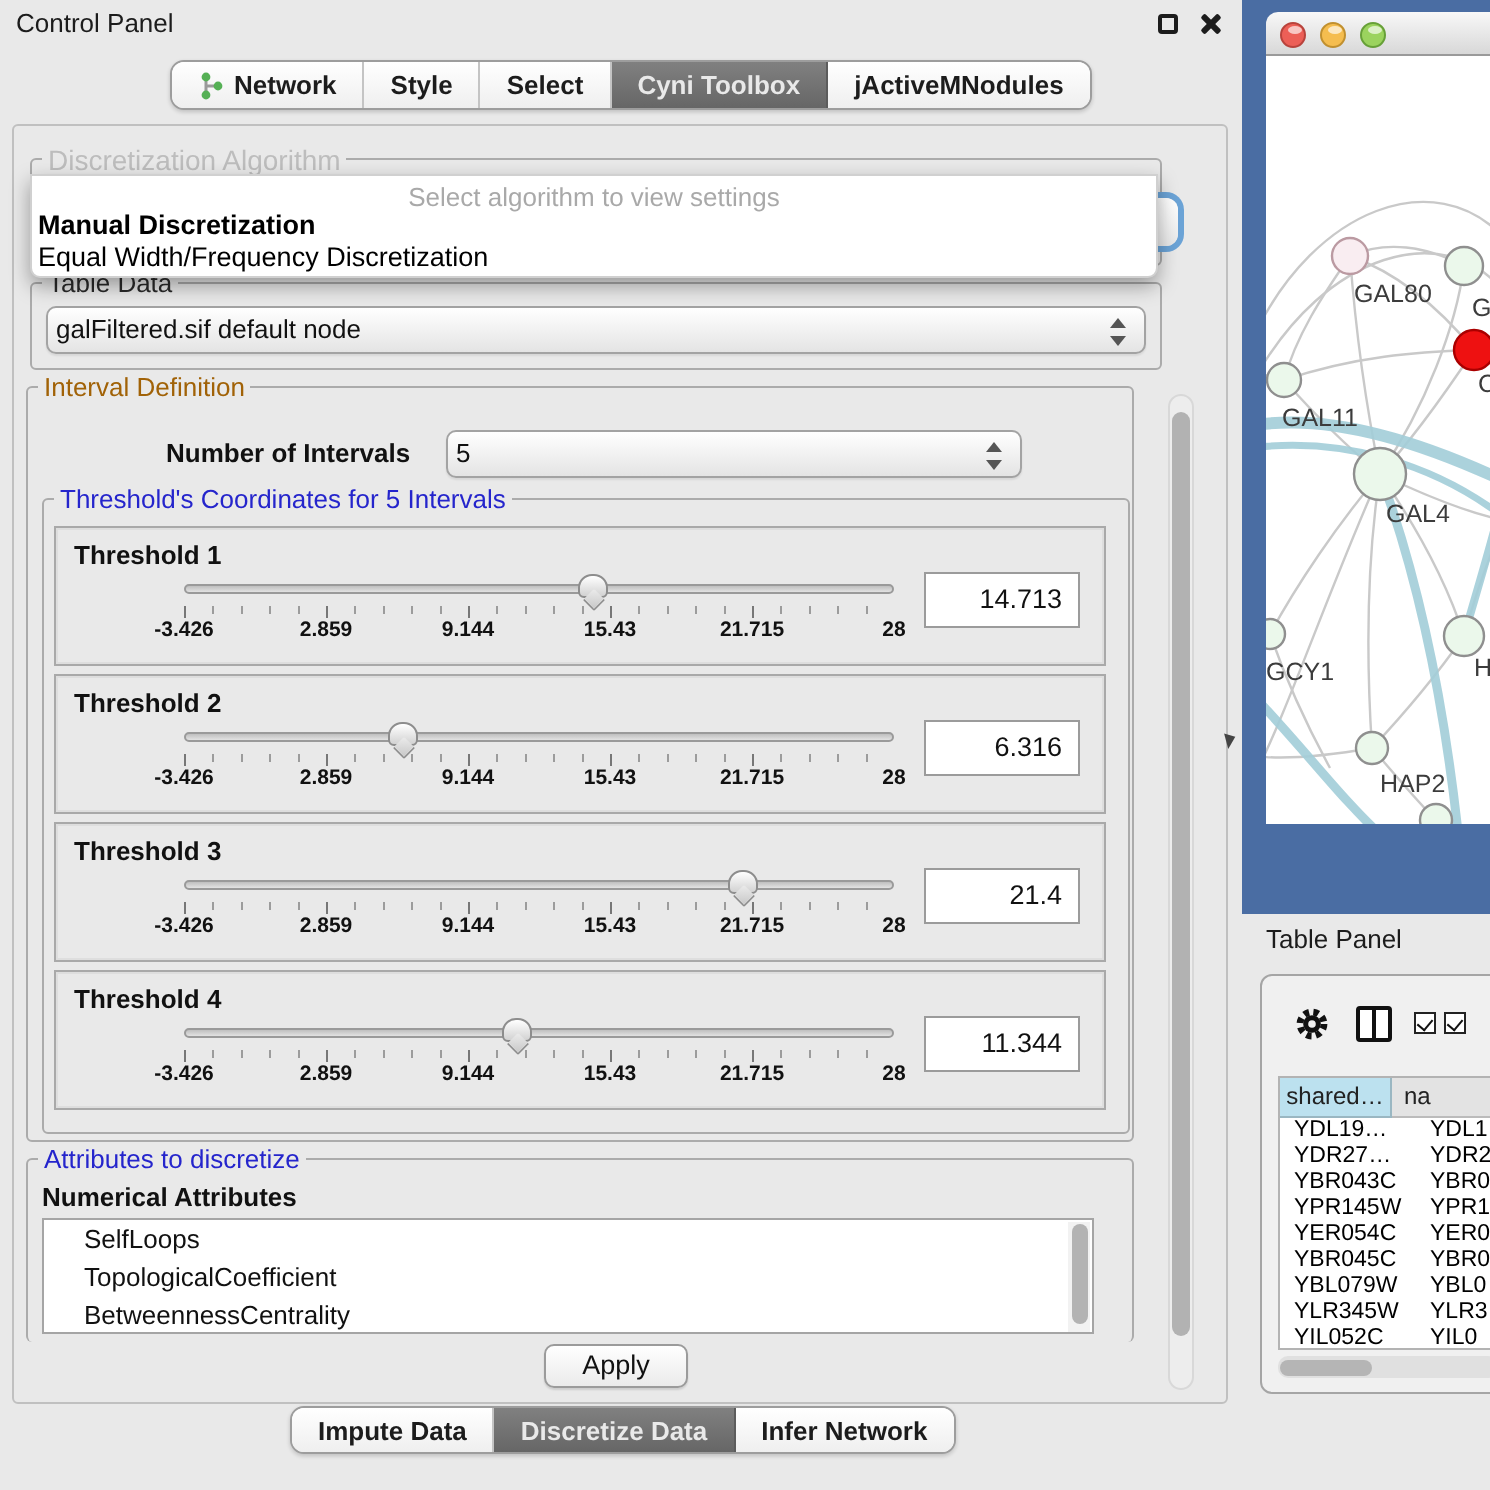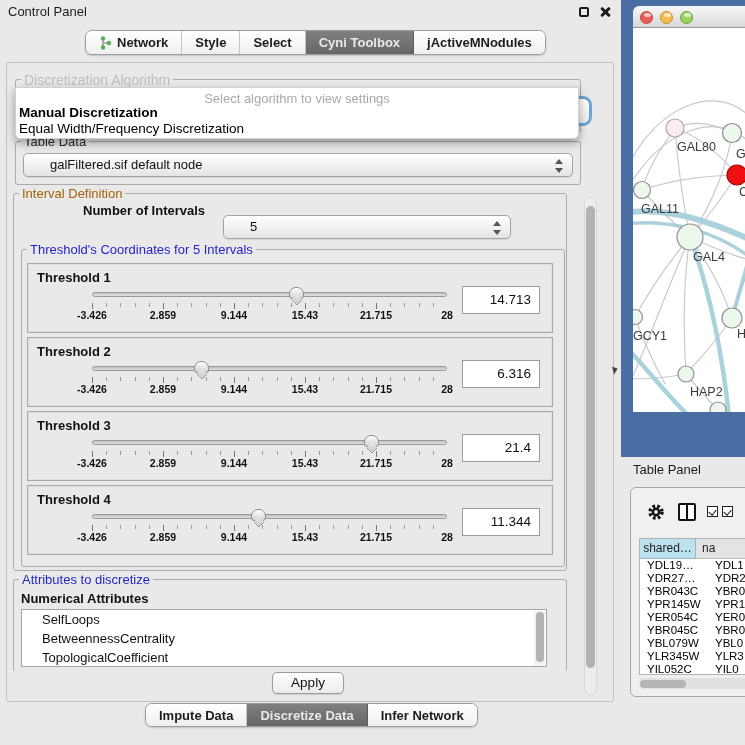--- a/index.html
+++ b/index.html
@@ -29,21 +29,21 @@
 
   
   .group { position:absolute; border:1px solid #ababab; border-radius:3px; }
   .group-title { position:absolute; font-size:13px; padding:0 3px; background:#e9e9e9; white-space:nowrap; }
   .gt-green { color:#a16207;text-align:right; }
   .gt-blue  { color:#2525cc; }
   .gt-gray  { color:#bdbdbd; }
   .gt-dark  { color:#2a2a2a; }
 
   
-  .combo { position:absolute; height:24px; border:1px solid #a3a3a3; border-radius:5px; background:linear-gradient(#ffffff,#e4e4e4); font-size:13px; color:#111; line-height:22px; padding-left:26px; box-shadow:0 1px 1px rgba(0,0,0,.08); }
+  .combo { position:absolute; height:24px; border:1px solid #a3a3a3; border-radius:5px; background:linear-gradient(#ffffff,#e4e4e4); font-size:13px; color:#111; line-height:22px; padding-left:4px; box-shadow:0 1px 1px rgba(0,0,0,.08); }
   .combo .arrows { position:absolute; right:9px; top:4px; width:8px; height:16px; }
   .tri-up, .tri-dn { position:absolute; left:0; width:0; height:0; border-left:4px solid transparent; border-right:4px solid transparent; }
   .tri-up { top:1px; border-bottom:5px solid #555; }
   .tri-dn { bottom:1px; border-top:5px solid #555; }
 
   #combo-focus { position:absolute; left:16px; top:36px; width:566px; height:24px; border-radius:6px; background:linear-gradient(#fff,#e8e8e8); box-shadow:0 0 0 3px #6ba3d6; }
 
   
   #algo-popup { position:absolute; left:8px; top:24px; width:564px; height:52px; background:#ffffff; border:1px solid #d0d0d0; border-radius:0 0 5px 5px; box-shadow:0 4px 10px rgba(0,0,0,.35); z-index:30; }
   #algo-popup .prompt { text-align:center; font-size:13px; color:#a9a9a9; padding-top:3px; height:17px; }
@@ -168,21 +168,21 @@
       <span>galFiltered.sif default node</span>
       <span class="arrows">
           <i class="tri-up"></i>
           <i class="tri-dn"></i>
         </span>
     </div>
 
     <div class="group" style="left:6px; top:130px; width:554px; height:378px;"></div>
     <span class="group-title gt-green" style="left:12px; top:123px;">Interval Definition</span>
 
-    <span style="position:absolute; left:76px; top:140px; font-size:13px; font-weight:700; color:#111;">Number of Intervals</span>
+    <span style="position:absolute; left:76px; top:156px; font-size:13px; font-weight:700; color:#111;">Number of Intervals</span>
     <div class="combo" style="left:216px; top:152px; width:288px;">
       <span>5</span>
       <span class="arrows">
           <i class="tri-up"></i>
           <i class="tri-dn"></i>
         </span>
     </div>
 
     <div class="group" style="left:14px; top:186px; width:544px; height:318px;"></div>
     <span class="group-title gt-blue" style="left:20px; top:179px;">Threshold's Coordinates for 5 Intervals</span>
@@ -261,22 +261,22 @@
         </div>
       </div>
       <div class="val-box">11.344</div>
     </div>
 
     <div class="group" style="left:6px; top:516px; width:554px; height:92px; border-bottom:none;"></div>
     <span class="group-title gt-blue" style="left:12px; top:509px;">Attributes to discretize</span>
     <span style="position:absolute; left:14px; top:528px; font-size:13px; font-weight:700; color:#111;">Numerical Attributes</span>
     <div id="attr-list" style="top:546px;">
       <div class="item">SelfLoops</div>
+      <div class="item">TopologicalCoefficient</div>
       <div class="item">BetweennessCentrality</div>
-      <div class="item">TopologicalCoefficient</div>
       <div class="vscroll-mini">
           <div class="thumb"></div>
         </div>
     </div>
 
     <div id="main-vscroll">
         <div class="thumb"></div>
       </div>
 
     <div id="apply-btn">Apply</div>

